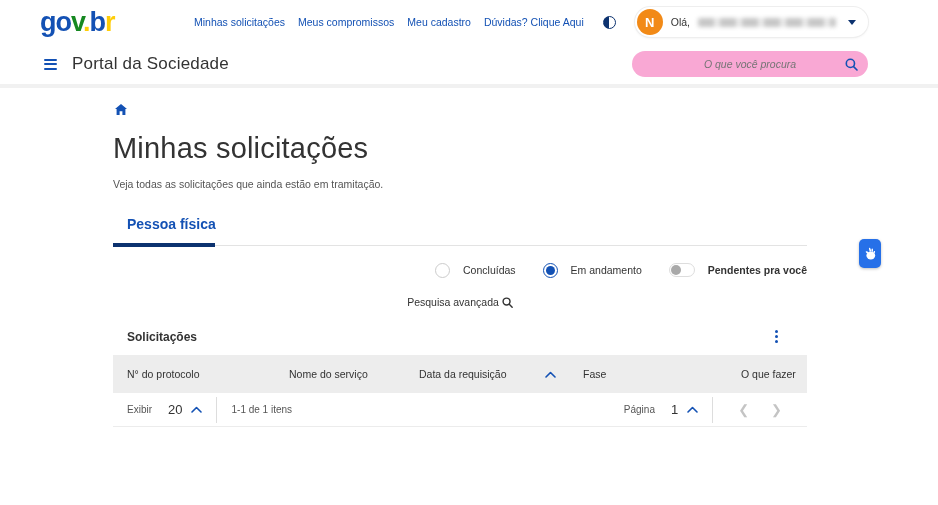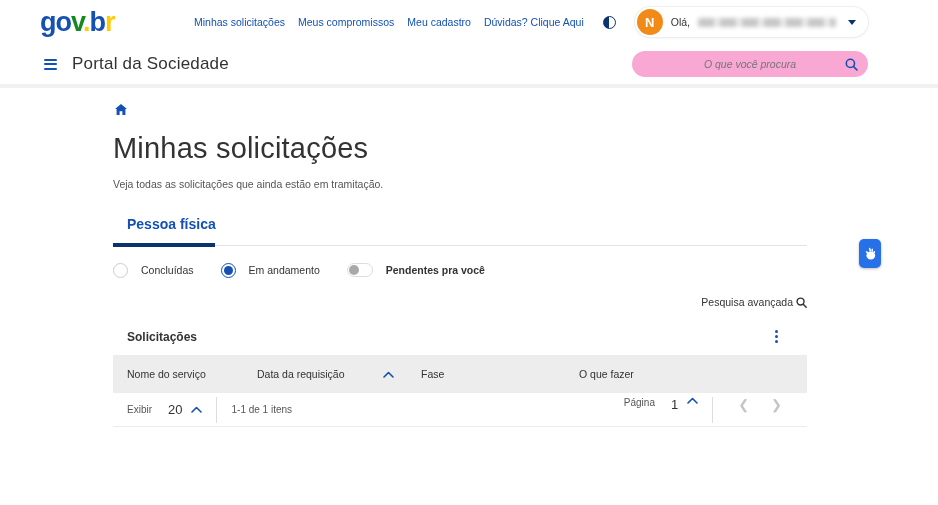--- a/index.html
+++ b/index.html
@@ -37,32 +37,32 @@
   
   .content { width:694px; margin-left:113px; position:relative; }
   .home { margin-top:13px; padding-left:2px; cursor:pointer; display:inline-block; }
   .page-title { font-size:29px; font-weight:400; color:#333; margin-top:13px; letter-spacing:.2px; }
   .page-sub { font-size:10.5px; color:#555; margin-top:13px; }
 
   .tabs { margin-top:22px; border-bottom:1px solid #e3e3e3; position:relative; height:34px; }
   .tab { display:inline-block; padding:4px 14px; font-size:14px; color:#1351B4; font-weight:700; cursor:pointer; }
   .tab-underline { position:absolute; left:0; bottom:-2px; width:102px; height:4px; background:#0c326f; }
 
-  .filters { margin-top:16px; display:flex; align-items:center; justify-content:flex-start; gap:13px; height:16px; }
+  .filters { margin-top:16px; display:flex; align-items:center; justify-content:flex-end; gap:13px; height:16px; }
   .radio { width:15px; height:15px; border-radius:50%; border:1px solid #ccc; background:#fff;
     display:inline-flex; align-items:center; justify-content:center; cursor:pointer; flex:none; }
   .radio.sel { border-color:#1351B4; }
   .radio.sel i { width:9px; height:9px; border-radius:50%; background:#1351B4; display:block; }
   .flabel { font-size:10.5px; color:#333; margin-right:14px; }
   .flabel.b { font-weight:bold; margin-right:0; }
   .switch { width:26px; height:14px; border-radius:8px; border:1px solid #ddd; background:#fff;
     position:relative; cursor:pointer; flex:none; }
   .switch i { position:absolute; left:1px; top:1px; width:10px; height:10px; border-radius:50%; background:#a9a9a9; }
 
-  .advsearch { margin-top:18px; text-align:right; font-size:10.5px; color:#333; cursor:pointer; }
+  .advsearch { margin-top:18px; text-align:center; font-size:10.5px; color:#333; cursor:pointer; }
   .advsearch svg { vertical-align:-2px; margin-left:3px; }
 
   .section-head { margin-top:20px; display:flex; align-items:center; justify-content:space-between;
     padding:0 25px 0 14px; }
   .section-title { font-size:12px; font-weight:bold; color:#333; }
   .kebab { display:flex; flex-direction:column; gap:2px; padding:2px 4px; cursor:pointer; }
   .kebab i { width:3px; height:3px; border-radius:50%; background:#1351B4; display:block; }
 
   
   .thead { margin-top:10px; background:#ededed; height:38px; display:flex; align-items:center;
@@ -83,21 +83,21 @@
   .red-protocol { width:106px; height:11px; }
   .red-date { width:60px; }
   .red-name { width:138px; height:9px; opacity:.65; }
 
   
   .tfoot { height:34px; display:flex; align-items:center; padding:0 14px; font-size:10px; color:#555;
     border-bottom:1px solid #ececec; }
   .big-num { font-size:13px; color:#333; }
   .vdiv { width:1px; height:26px; background:#ddd; margin:0 14px; }
   .chev-up { margin-left:9px; cursor:pointer; display:inline-flex; }
-  .foot-right { margin-left:auto; display:flex; }
+  .foot-right { margin-left:auto; display:flex; align-items:center; }
   .pg-arrow { color:#c4c4c4; font-size:13px; padding:0 11px; cursor:pointer; }
   .gap16 { display:inline-block; width:16px; }
 
   
   .vlibras { position:absolute; top:239px; right:57px; width:22px; height:29px; background:#2670E8;
     border-radius:5px; display:flex; align-items:center; justify-content:center; cursor:pointer;
     box-shadow:0 1px 3px rgba(0,0,0,.25); }
 </style>
 </head>
 <body>
@@ -176,20 +176,21 @@
   <div class="section-head">
     <span class="section-title">Solicitações</span>
     <span class="kebab">
         <i></i>
         <i></i>
         <i></i>
       </span>
   </div>
 
   <div class="thead">
+    <span class="col1">N° do protocolo</span>
     <span class="col2">Nome do serviço</span>
     <span class="col3">
         <span>Data da requisição</span>
       <span class="sortcaret">
         <svg width="11" height="7" viewBox="0 0 11 7">
             <polyline points="1,6 5.5,1.5 10,6" fill="none" stroke="#1351B4" stroke-width="1.6" stroke-linecap="round" stroke-linejoin="round"></polyline>
           </svg>
       </span>
     </span>
     <span class="col4">Fase</span>

